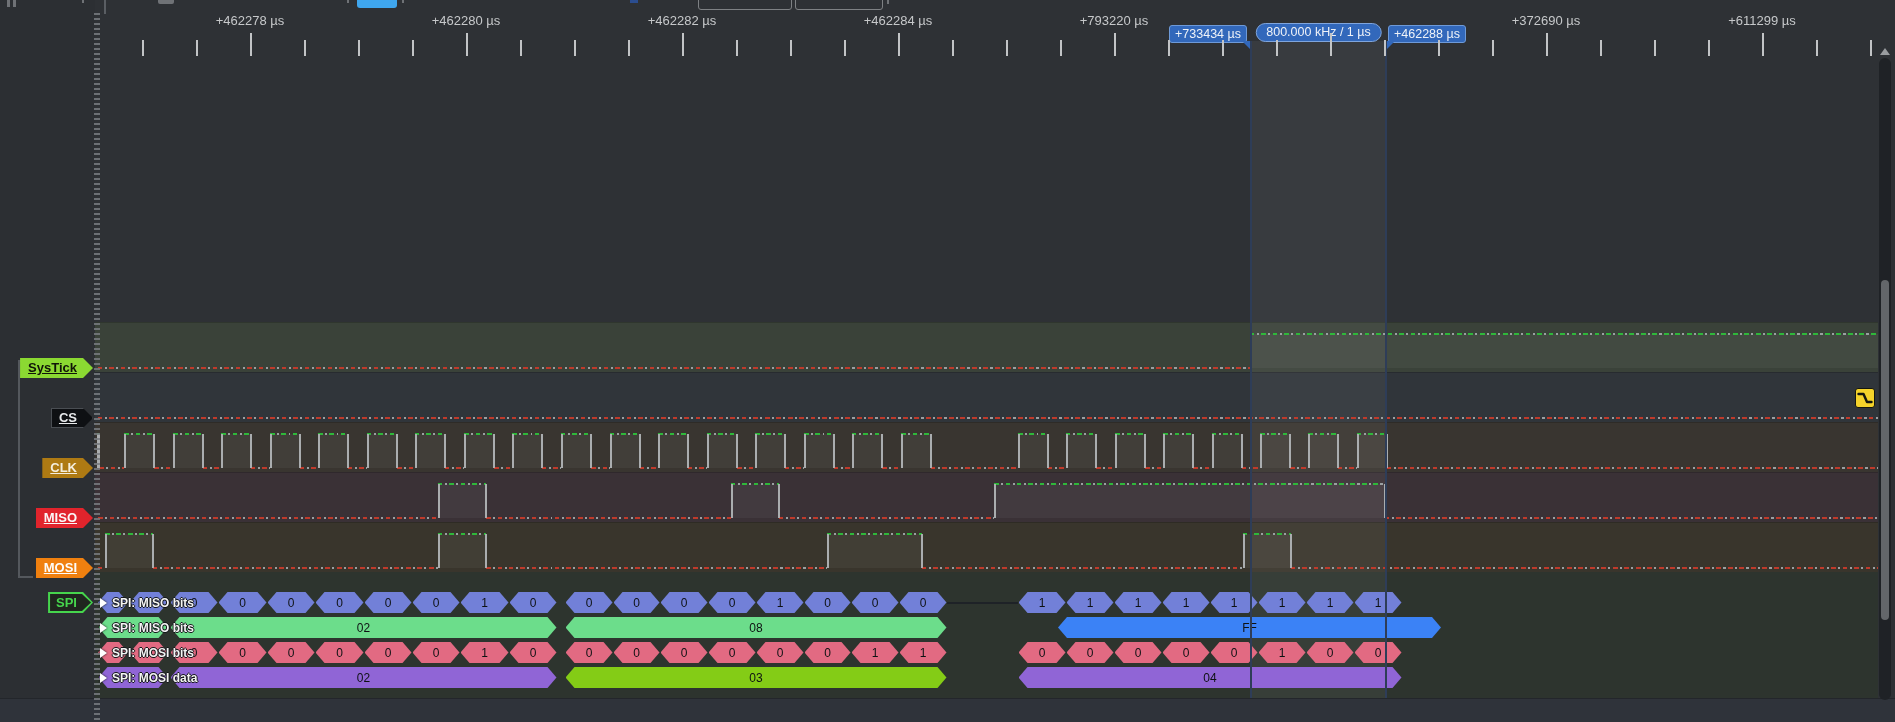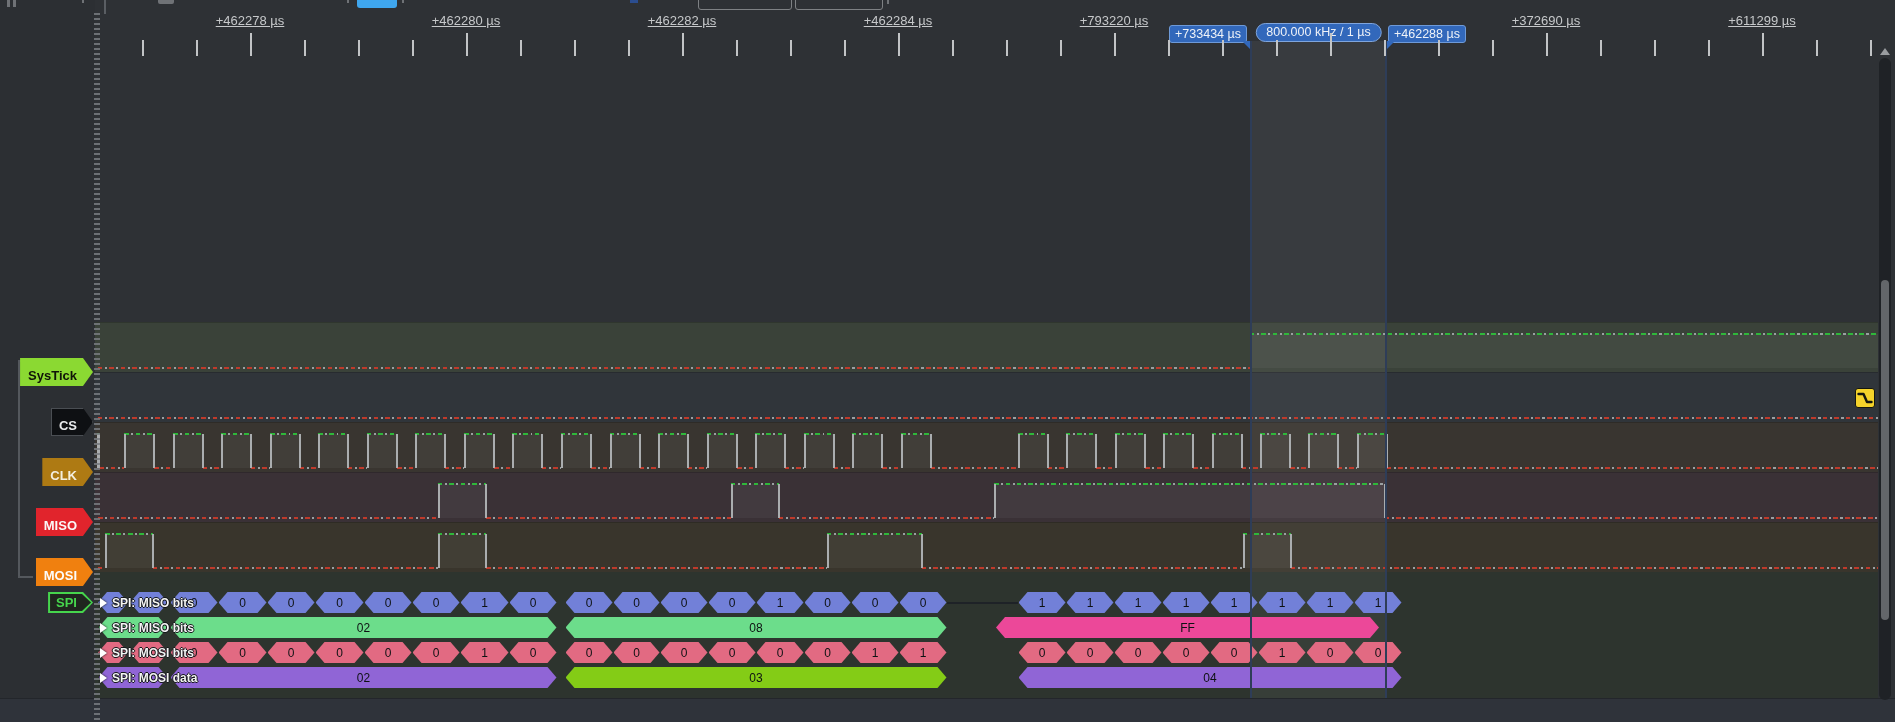--- a/index.html
+++ b/index.html
@@ -3,26 +3,27 @@
 <meta charset="utf-8">
 <style>
   html,body{margin:0;padding:0;background:#222528;}
   #app{
     position:relative;width:1895px;height:722px;overflow:hidden;
     background:#2e3135;font-family:"Liberation Sans",sans-serif;
     -webkit-font-smoothing:antialiased;
   }
   .abs{position:absolute;}
   .ruler-label{position:absolute;top:13px;transform:translateX(-50%);
-    font-size:13px;color:#c6c8ca;white-space:nowrap;text-decoration:underline;}
+    font-size:13px;color:#c6c8ca;white-space:nowrap;}
   .tick{position:absolute;width:2px;background:#c2c4c6;}
   .chan-tag{
     position:absolute;height:20px;line-height:20px;font-size:13px;font-weight:bold;
-    padding:8px 16px 0 8px;white-space:nowrap;
+    padding:0 16px 0 8px;white-space:nowrap;
     clip-path:polygon(0 0,calc(100% - 10px) 0,100% 50%,calc(100% - 10px) 100%,0 100%);
+    text-decoration:underline;
   }
   .cursor-tag{
     position:absolute;top:25px;height:16px;line-height:16px;font-size:12.5px;
     color:#eef2f8;background:#3268bb;border:1px solid #6e9ad8;border-radius:3px;
     padding:0 5px;white-space:nowrap;
   }
   .measure-pill{
     position:absolute;top:23px;height:17px;line-height:17px;font-size:12.5px;
     color:#eef2f8;background:#3268bb;border:1px solid #7fa5dd;border-radius:10px;
     padding:0 10px;white-space:nowrap;text-align:center;
@@ -258,21 +259,21 @@
       <div class="hexa" style="left: 1306.5px; top: 592px; width: 47px; background: rgb(114, 128, 216);">1</div>
       <div class="hexa" style="left: 1354.5px; top: 592px; width: 47px; background: rgb(114, 128, 216);">1</div>
       <div class="abs" style="left: 947px; top: 602px; width: 71px; height: 1.5px; background: rgb(30, 34, 39);"></div>
       <div class="row-label" style="left: 100px; top: 592px;">
         <span class="tri"></span>
         <span>SPI: MISO bits</span>
       </div>
       <div class="hexa" style="left: 98.5px; top: 617px; width: 69px; background: rgb(108, 221, 139);"></div>
       <div class="hexa" style="left: 170.5px; top: 617px; width: 386px; background: rgb(108, 221, 139);">02</div>
       <div class="hexa" style="left: 565.5px; top: 617px; width: 381px; background: rgb(108, 221, 139);">08</div>
-      <div class="hexa" style="left: 996px; top: 617px; width: 383px; background: #ec4899; text-align: center;">FF</div>
+      <div class="hexa" style="left: 1058px; top: 617px; width: 383px; background: #3b82f6; text-align: center;">FF</div>
       <div class="row-label" style="left: 100px; top: 617px;">
         <span class="tri"></span>
         <span>SPI: MISO bits</span>
       </div>
       <div class="hexa" style="left: 98px; top: 642px; width: 30px; background: rgb(226, 106, 130);"></div>
       <div class="hexa" style="left: 130px; top: 642px; width: 38px; background: rgb(226, 106, 130);"></div>
       <div class="hexa" style="left: 170.5px; top: 642px; width: 47px; background: rgb(226, 106, 130);">0</div>
       <div class="hexa" style="left: 218.5px; top: 642px; width: 48px; background: rgb(226, 106, 130);">0</div>
       <div class="hexa" style="left: 267.5px; top: 642px; width: 47px; background: rgb(226, 106, 130);">0</div>
       <div class="hexa" style="left: 315.5px; top: 642px; width: 48px; background: rgb(226, 106, 130);">0</div>

